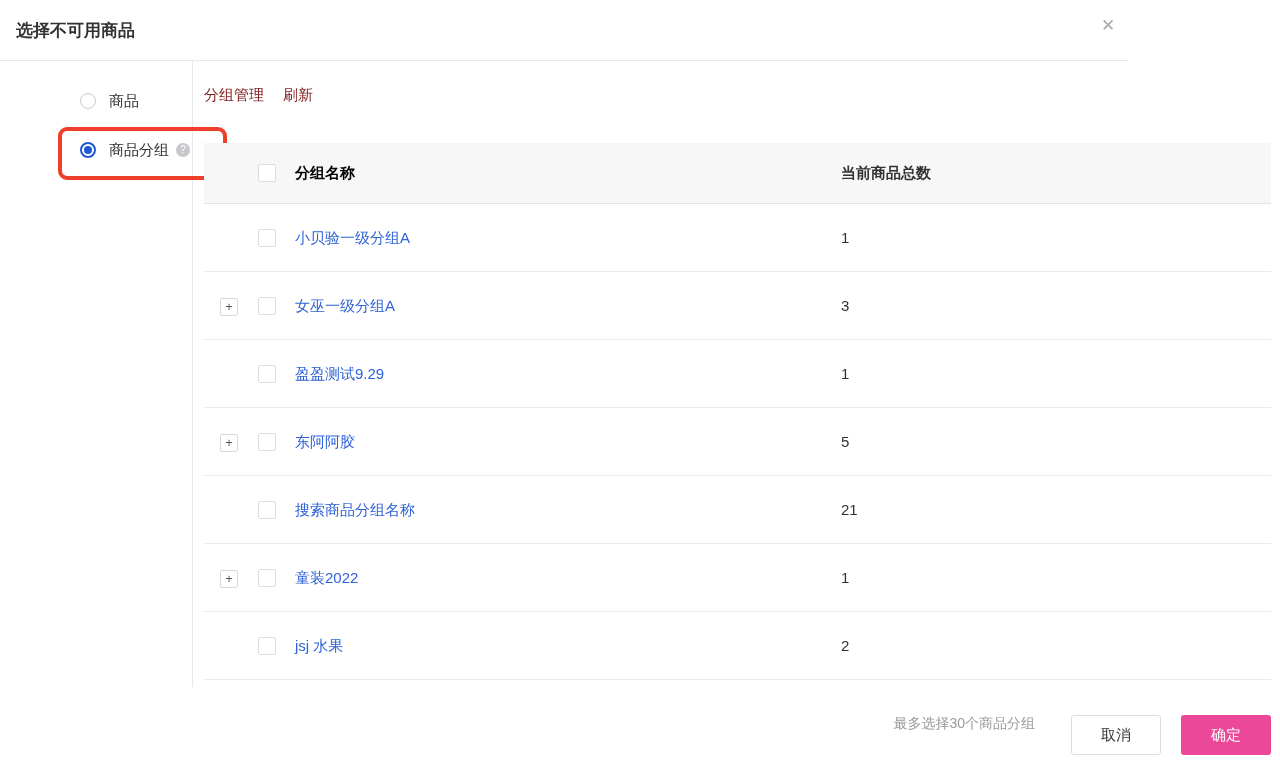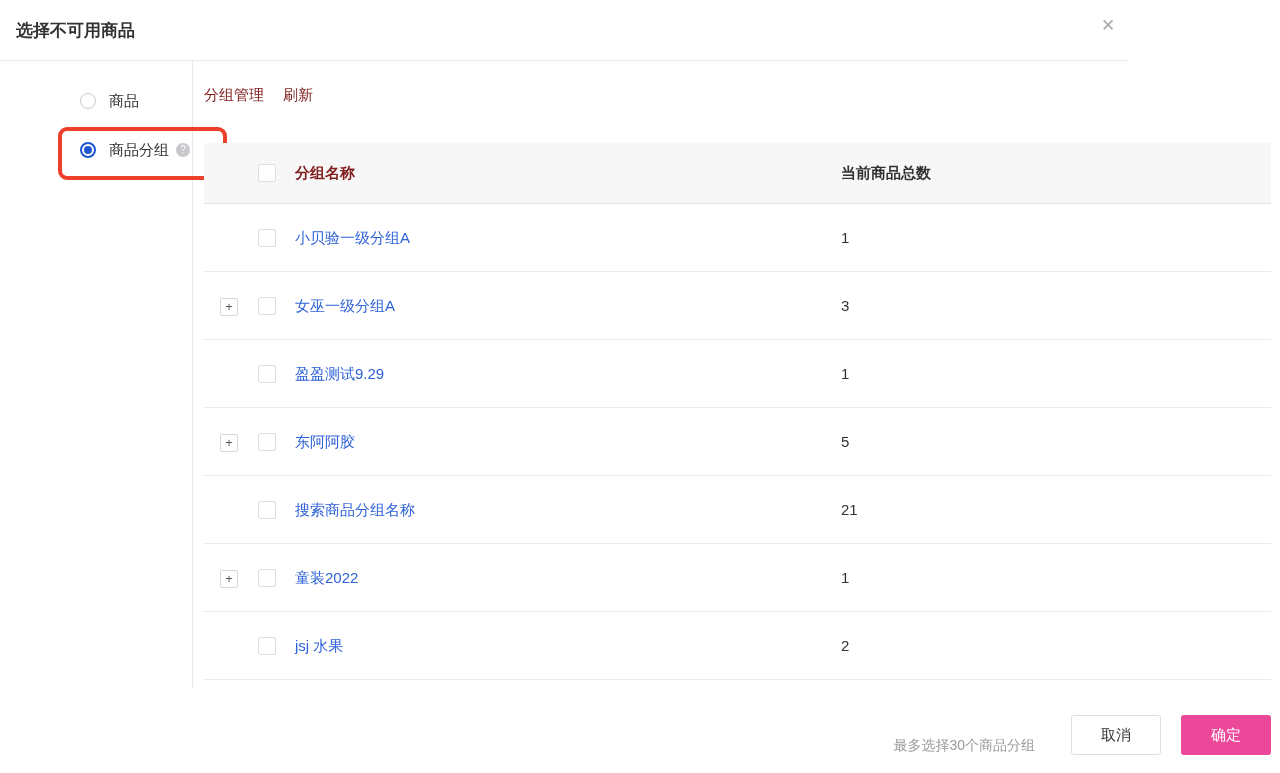--- a/index.html
+++ b/index.html
@@ -44,34 +44,34 @@
   .search-input::placeholder { color:#c2c4c8; }
   .search-icon { position:absolute; right:12px; top:13px; width:9px; height:9px;
     border:1.5px solid #9a9ca0; border-radius:50%; }
   .search-icon::after { content:""; position:absolute; left:8px; top:8px; width:5px; height:1.5px;
     background:#9a9ca0; transform:rotate(45deg); transform-origin:0 0; }
 
   
   .table { position:absolute; left:11px; top:82px; width:1067px; }
   .t-header { position:relative; height:61px; background:#f7f7f8; border-bottom:1px solid #e4e4e6; }
   .t-header .cb { top:21px; }
-  .th-name { position:absolute; left:91px; top:21px; font-size:15px; font-weight:bold; color:#7f1d1d;font-family:Liberation Serif, serif; }
+  .th-name { position:absolute; left:91px; top:21px; font-size:15px; font-weight:bold; color:#000000;font-family:Liberation Serif, serif; }
   .th-count { position:absolute; left:637px; top:21px; font-size:15px; font-weight:bold; color:#323233; }
   .t-row { position:relative; height:68px; border-bottom:1px solid #ebebed; background:#fff; }
   .cb { position:absolute; left:54px; top:25px; width:18px; height:18px; border:1px solid #dcdee0;
     border-radius:2px; background:#fff; cursor:pointer; }
   .expander { position:absolute; left:16px; top:26px; width:18px; height:18px; border:1px solid #d6d7d9;
     border-radius:2px; background:#fff; font-size:13px; line-height:15px; text-align:center;
     color:#5a5a5c; cursor:pointer; }
   .row-name { position:absolute; left:91px; top:25px; font-size:15px; color:#2e62d9; cursor:pointer;text-align:center; }
   .row-count { position:absolute; left:637px; top:25px; font-size:15px; color:#323233; }
 
   
   .dlg-footer { position:absolute; left:0; bottom:0; width:1280px; height:86px; background:#fff; }
-  .footer-inner { position:absolute; right:9px; top:28px; display:flex; align-items:flex-end; }
+  .footer-inner { position:absolute; right:9px; top:28px; display:flex; align-items:flex-start; }
   .footer-hint { font-size:14px; color:#9a9a9c; margin-right:36px; }
   .btn { width:90px; height:40px; border-radius:3px; font-size:15px; cursor:pointer;
     font-family:Liberation Mono, monospace; display:inline-flex; align-items:center; justify-content:center; }
   .btn-cancel { background:#fff; border:1px solid #dcdee0; color:#323233; margin-right:20px; }
   .btn-confirm { background:#ec4899; border:none; color:#fff; }
 </style>
 </head>
 <body>
 
 <div class="dialog">

